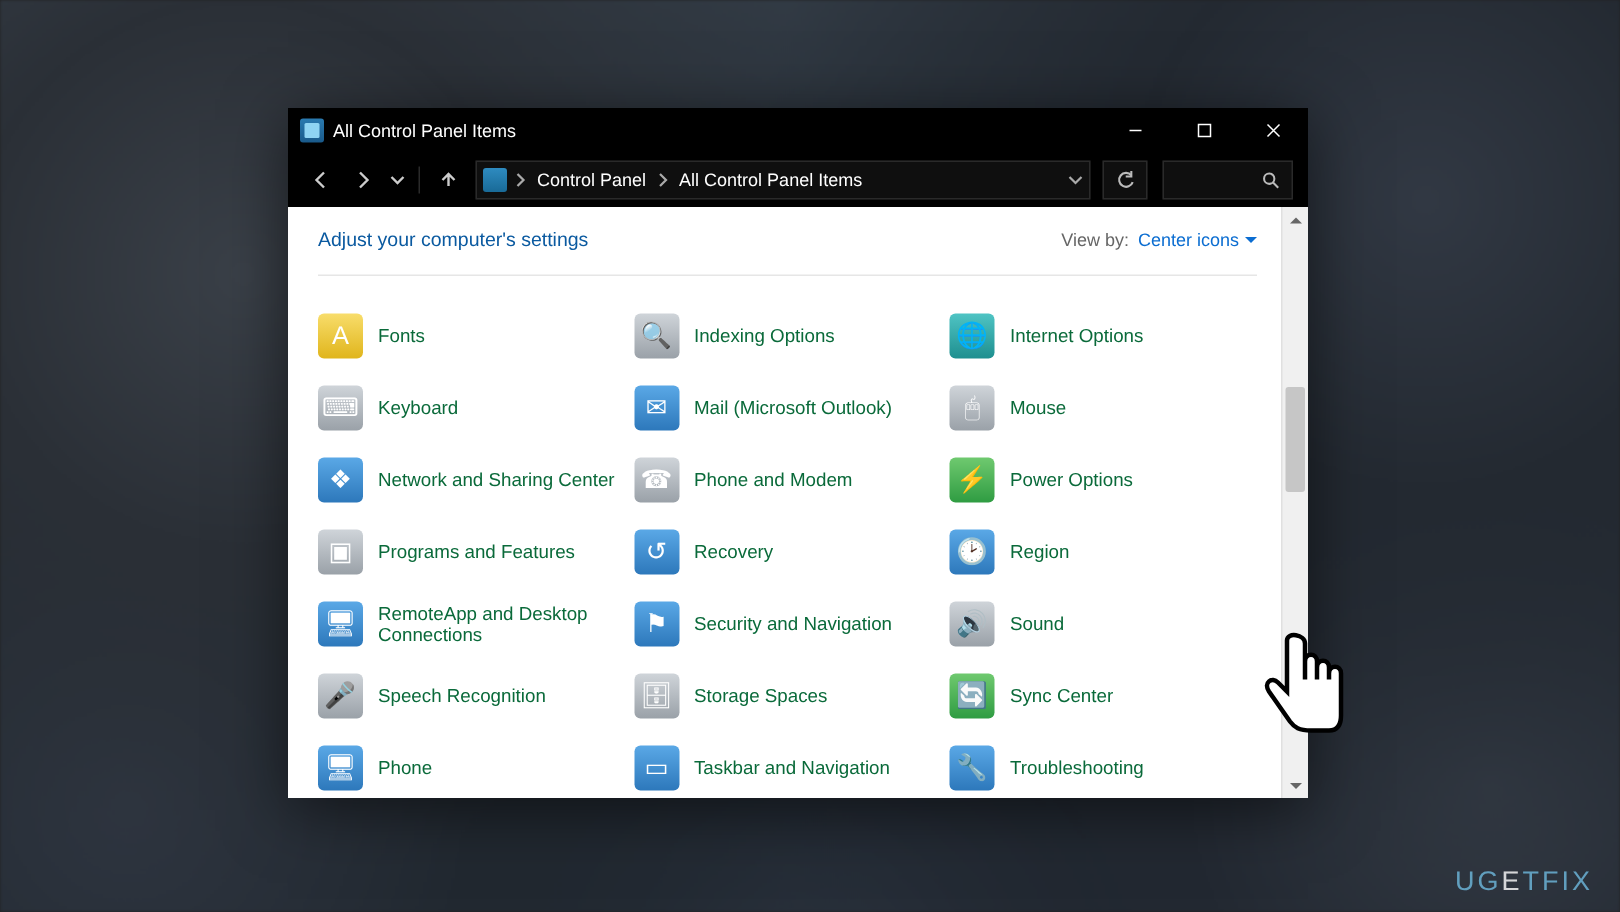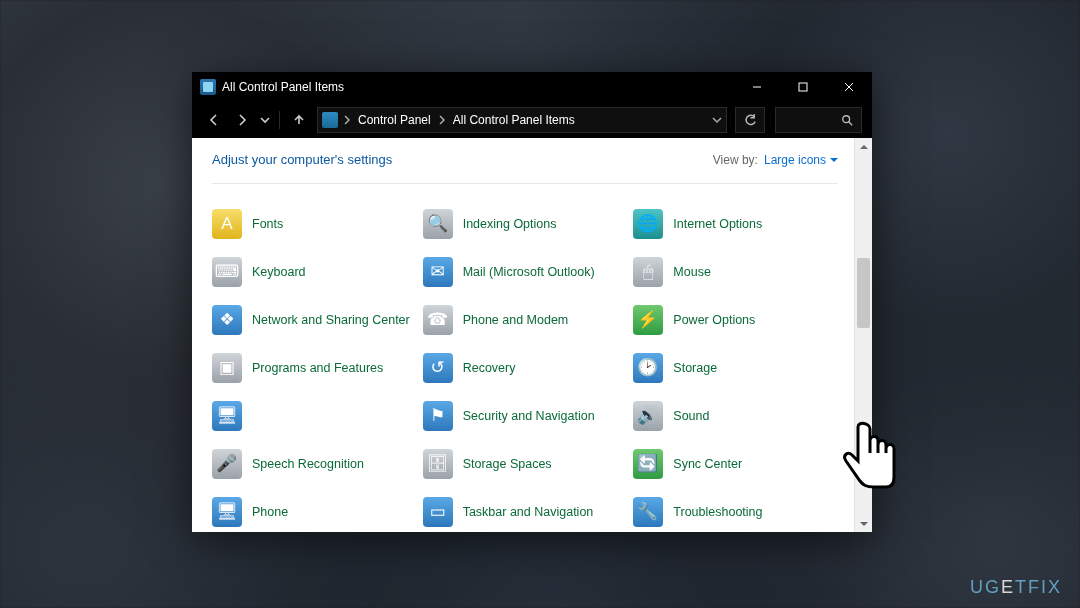--- a/index.html
+++ b/index.html
@@ -285,21 +285,21 @@
     </div>
   </div>
 
   <div class="content">
     <div class="body">
       <div class="hdr">
         <div class="hdr-title">Adjust your computer's settings</div>
         <div class="viewby">
           <span>View by:</span>
           <span class="sel">
-            <span>Large icons</span>
+            <span>Center icons</span>
             <svg viewBox="0 0 8 8">
                 <path d="M0 2 L4 6 L8 2 Z"></path>
               </svg>
           </span>
         </div>
       </div>
       <div class="grid" id="grid">
           <div class="item">
             <div class="ico c-yellow">A</div>
             <div class="lbl">Fonts</div>
@@ -339,24 +339,25 @@
           <div class="item">
             <div class="ico c-grey">▣</div>
             <div class="lbl">Programs and Features</div>
           </div>
           <div class="item">
             <div class="ico c-blue">↺</div>
             <div class="lbl">Recovery</div>
           </div>
           <div class="item">
             <div class="ico c-blue">🕑</div>
-            <div class="lbl">Storage</div>
+            <div class="lbl">Region</div>
           </div>
           <div class="item">
             <div class="ico c-blue">🖥</div>
+            <div class="lbl">RemoteApp and Desktop Connections</div>
           </div>
           <div class="item">
             <div class="ico c-blue">⚑</div>
             <div class="lbl">Security and Navigation</div>
           </div>
           <div class="item">
             <div class="ico c-grey">🔊</div>
             <div class="lbl">Sound</div>
           </div>
           <div class="item">

